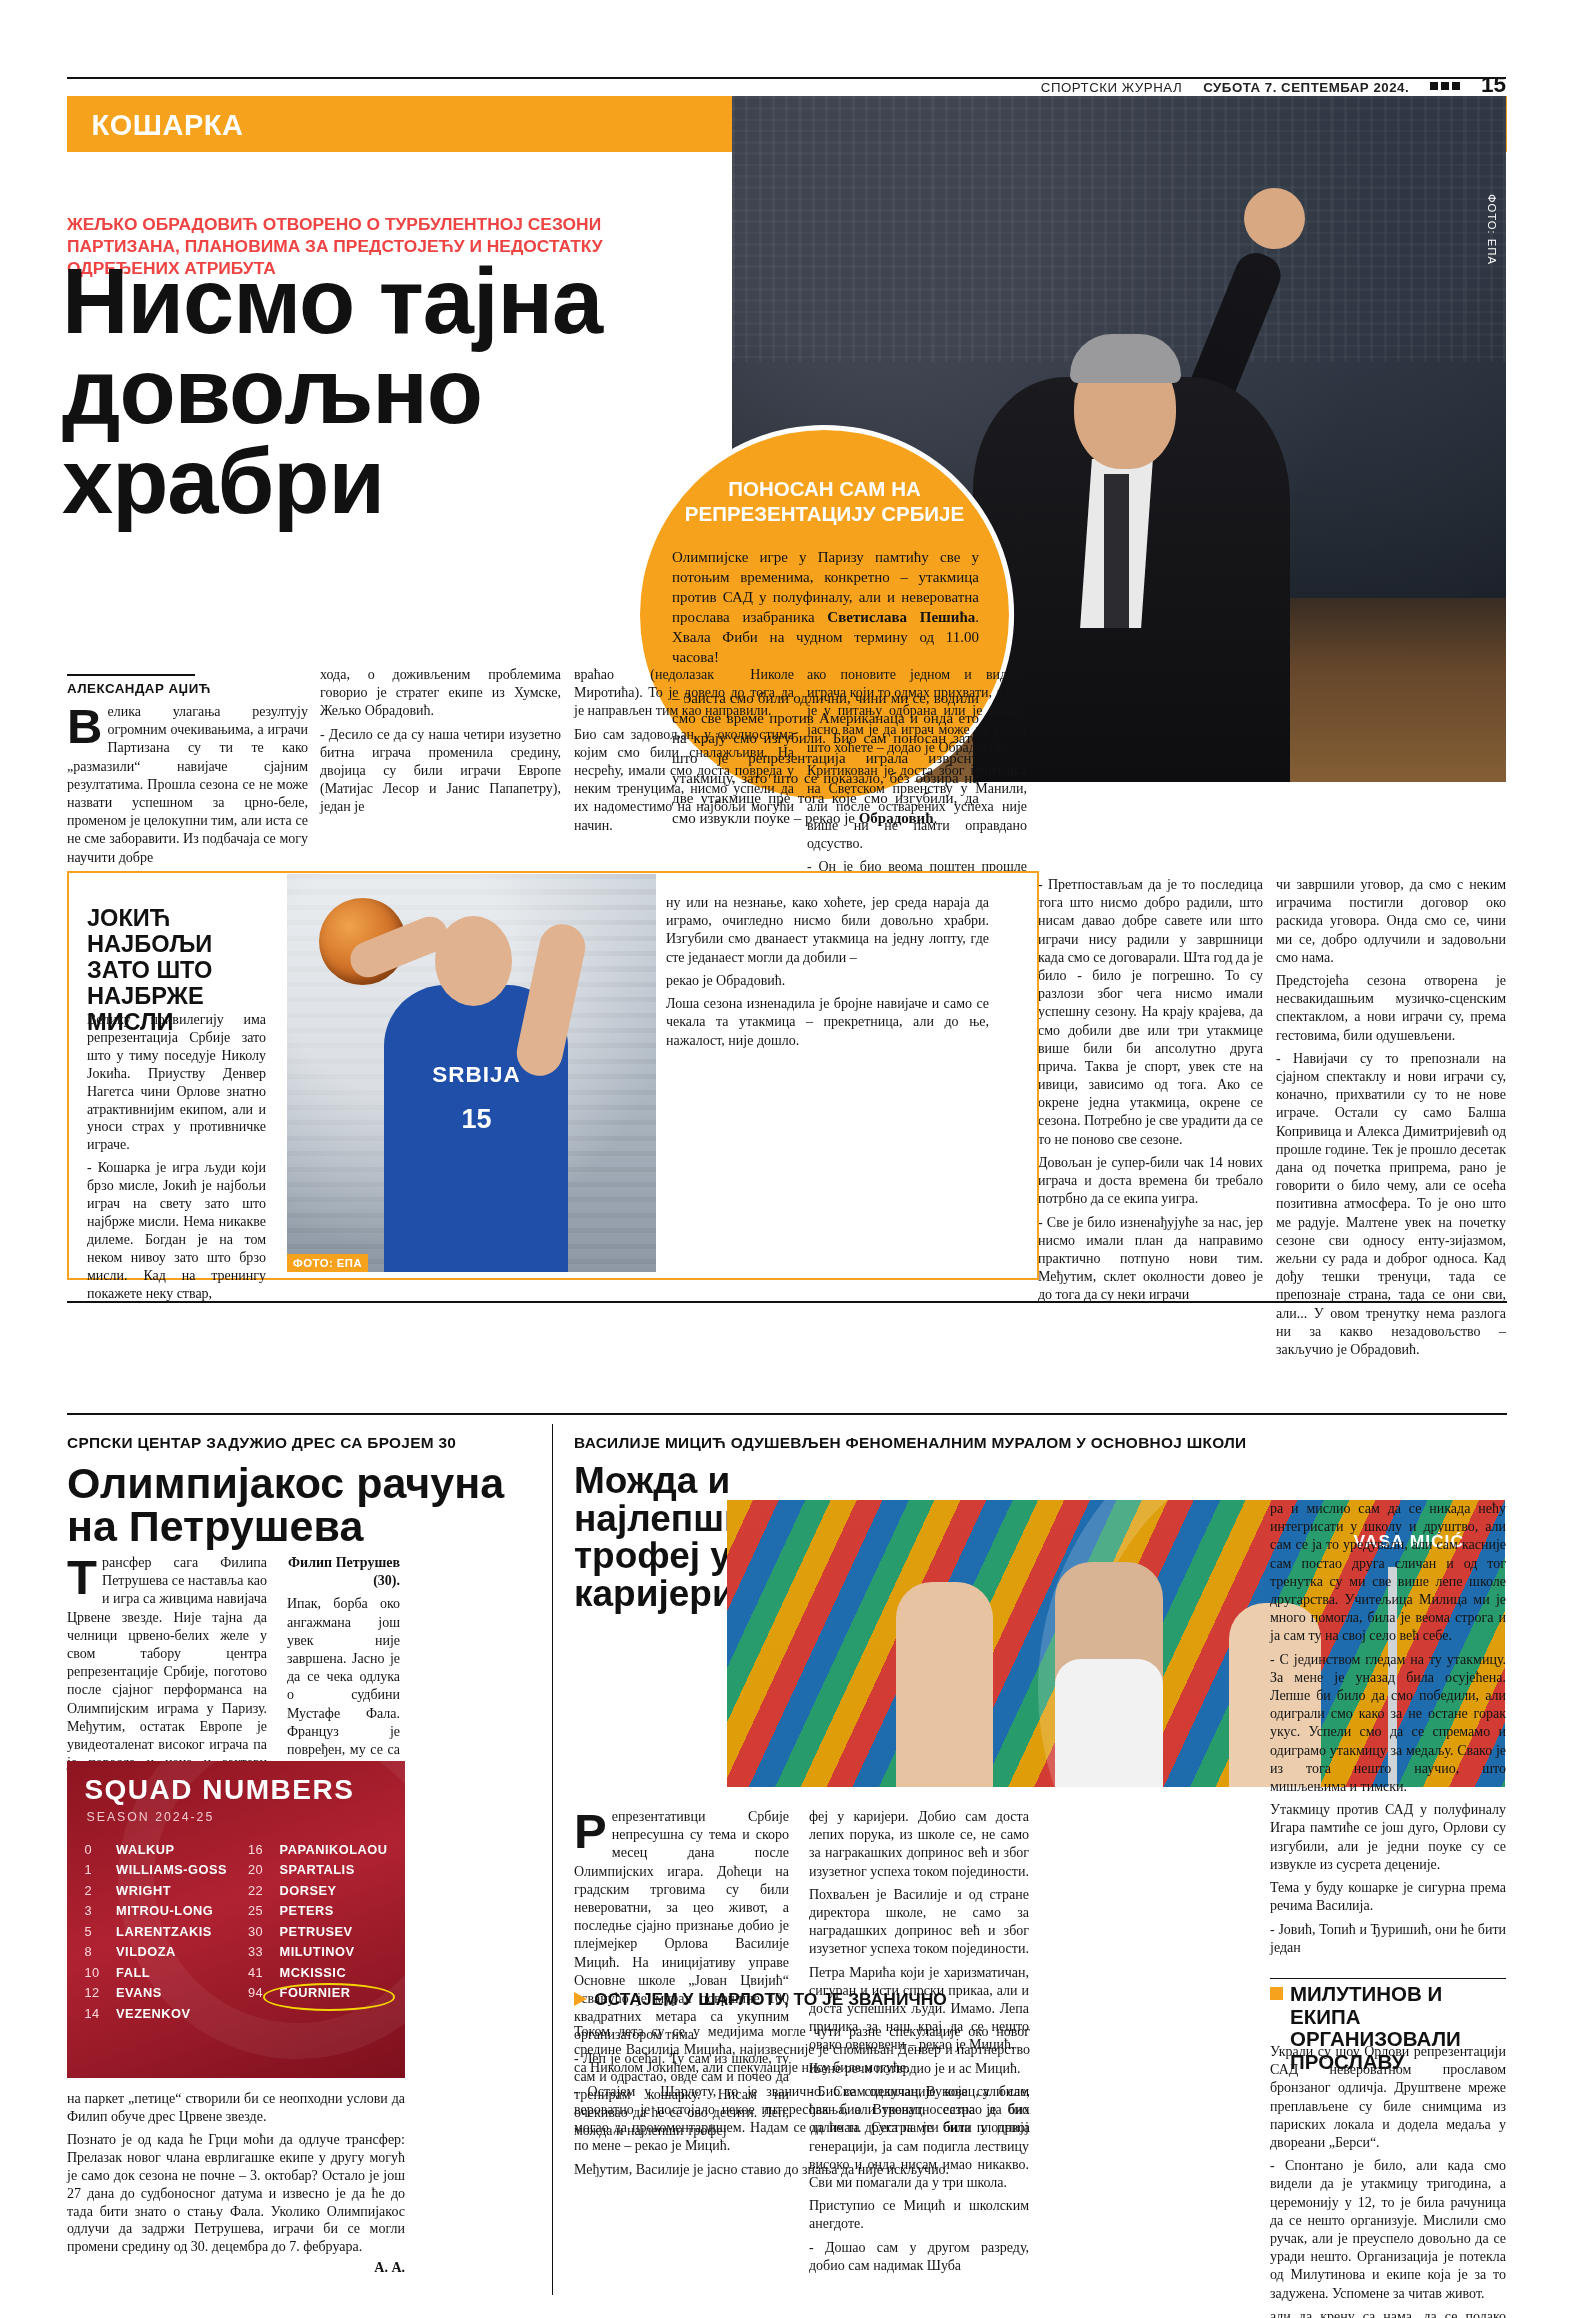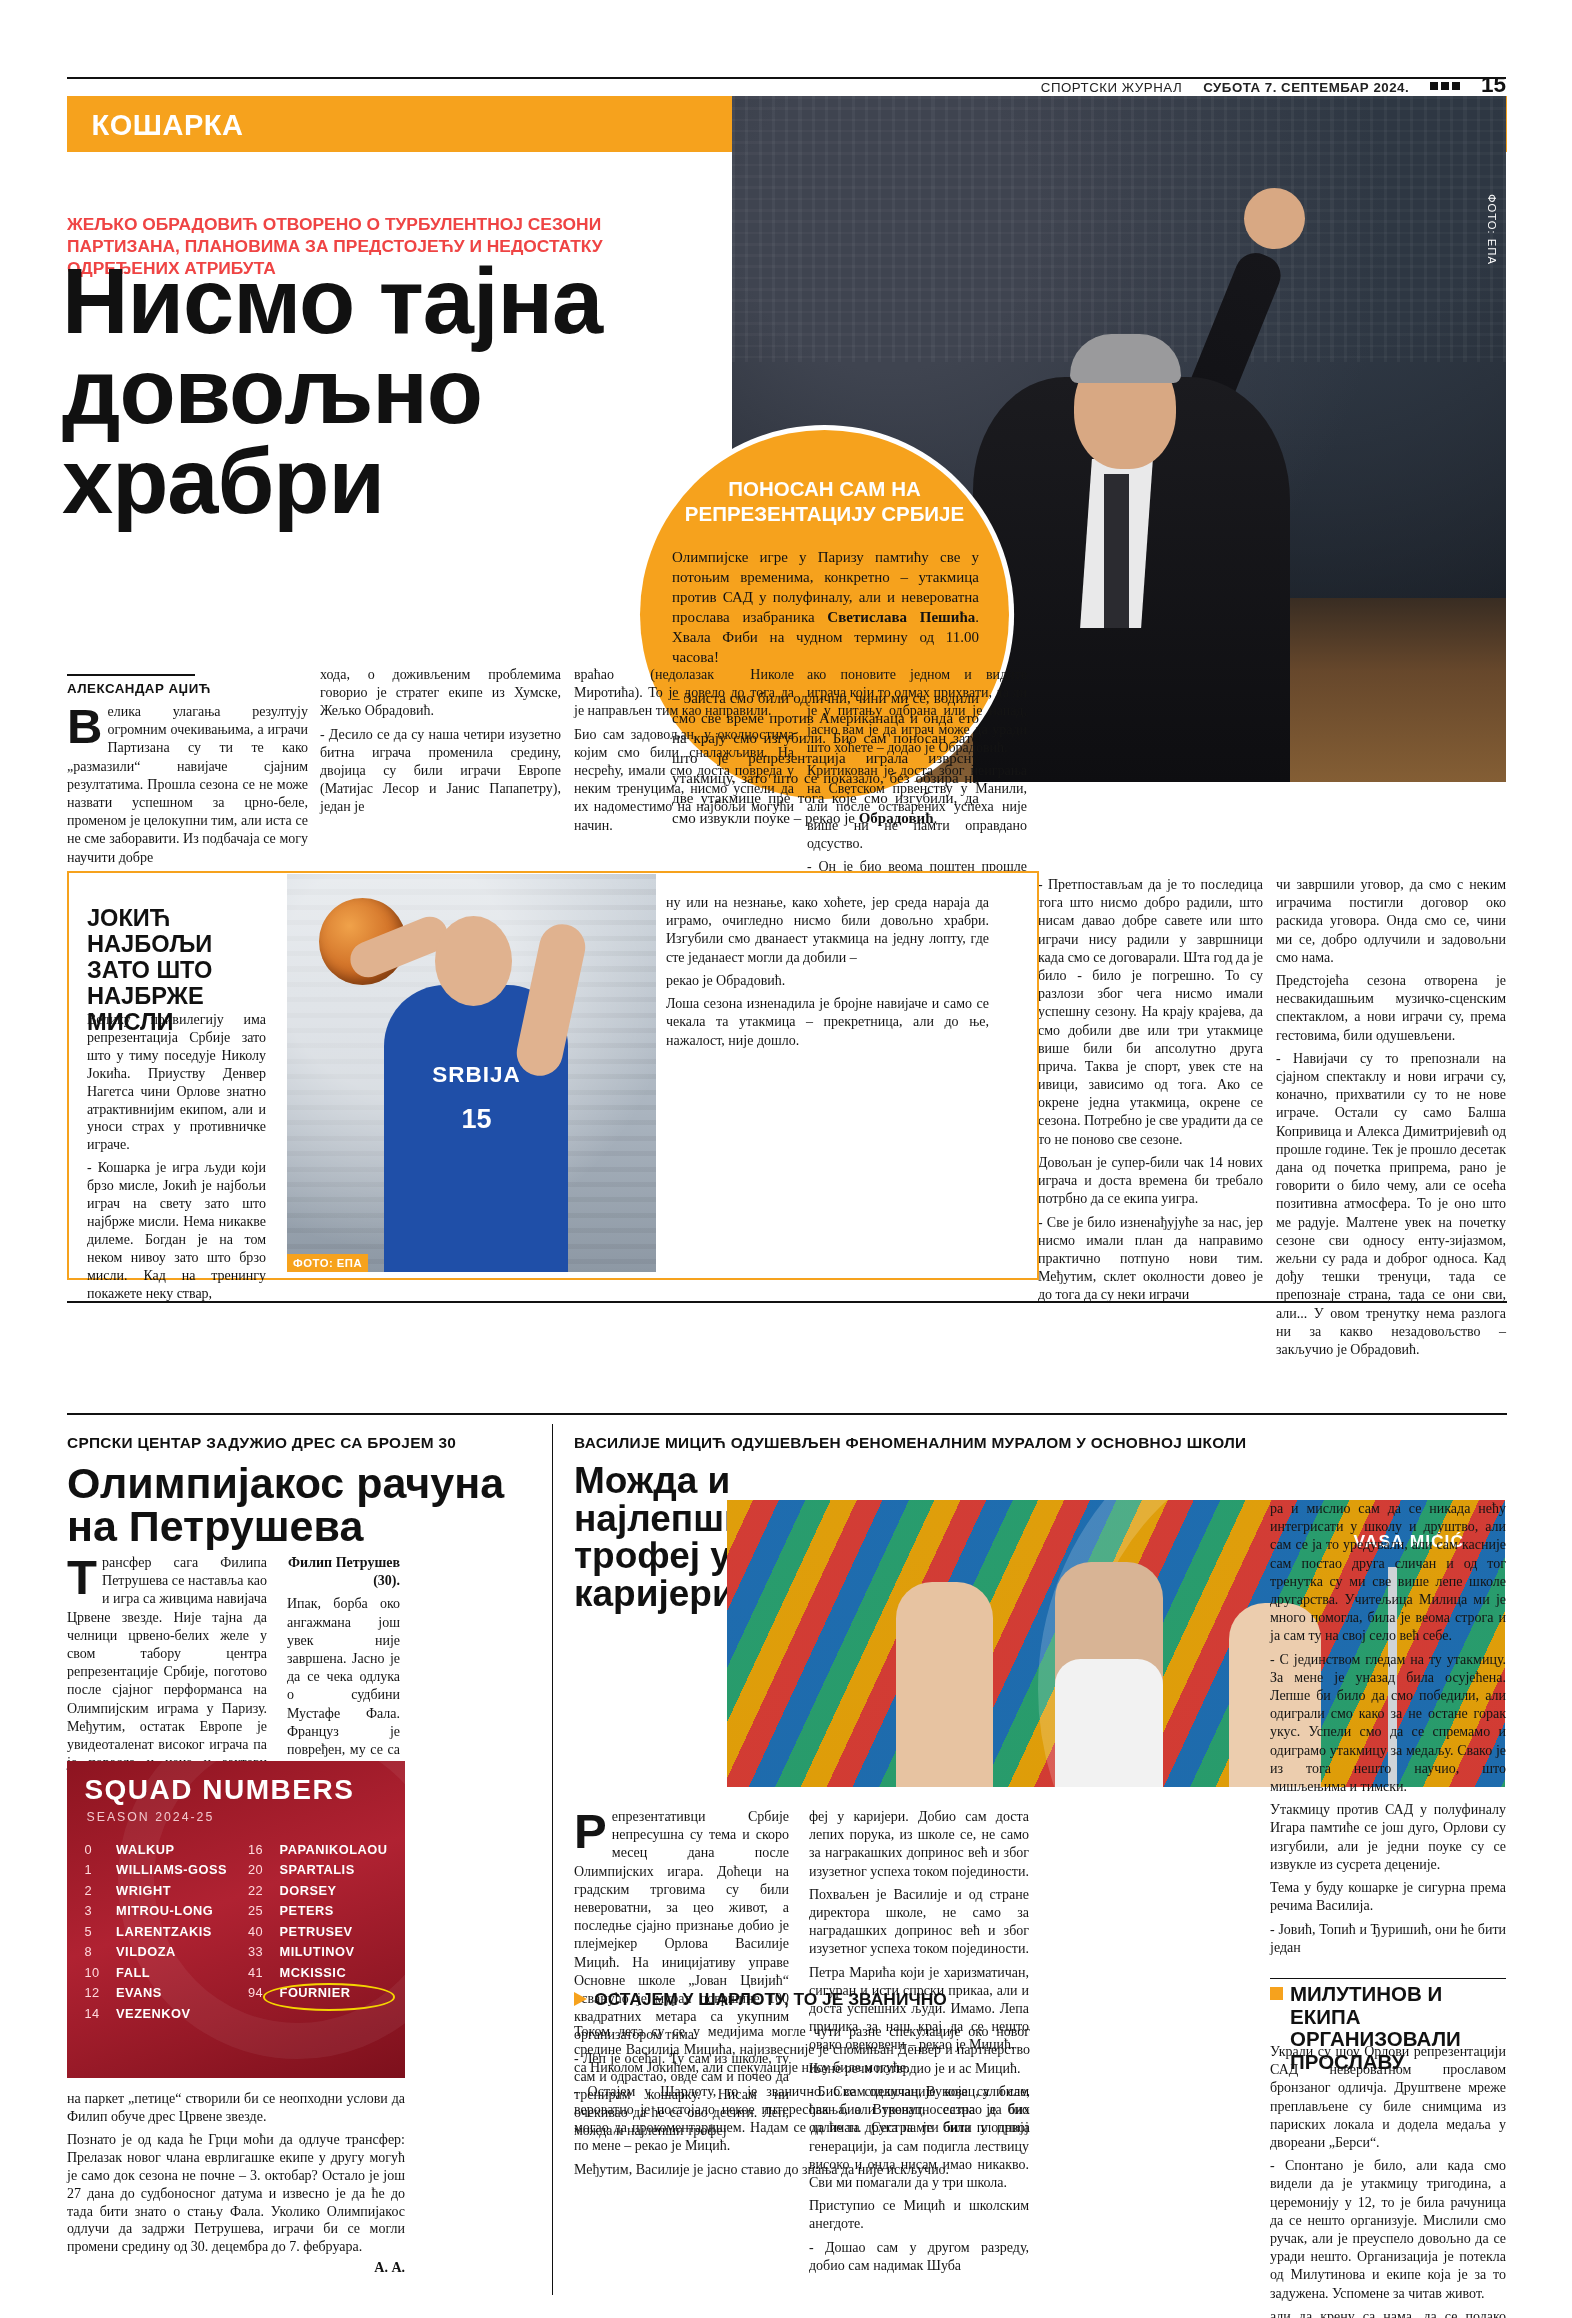--- a/index.html
+++ b/index.html
@@ -723,21 +723,21 @@
           </li>
         <li>
             <span class="n">22</span>
             <span class="nm">DORSEY</span>
           </li>
         <li>
             <span class="n">25</span>
             <span class="nm">PETERS</span>
           </li>
         <li>
-            <span class="n">40</span>
+            <span class="n">30</span>
             <span class="nm">PETRUSEV</span>
           </li>
         <li>
             <span class="n">33</span>
             <span class="nm">MILUTINOV</span>
           </li>
         <li>
             <span class="n">41</span>
             <span class="nm">MCKISSIC</span>
           </li>

